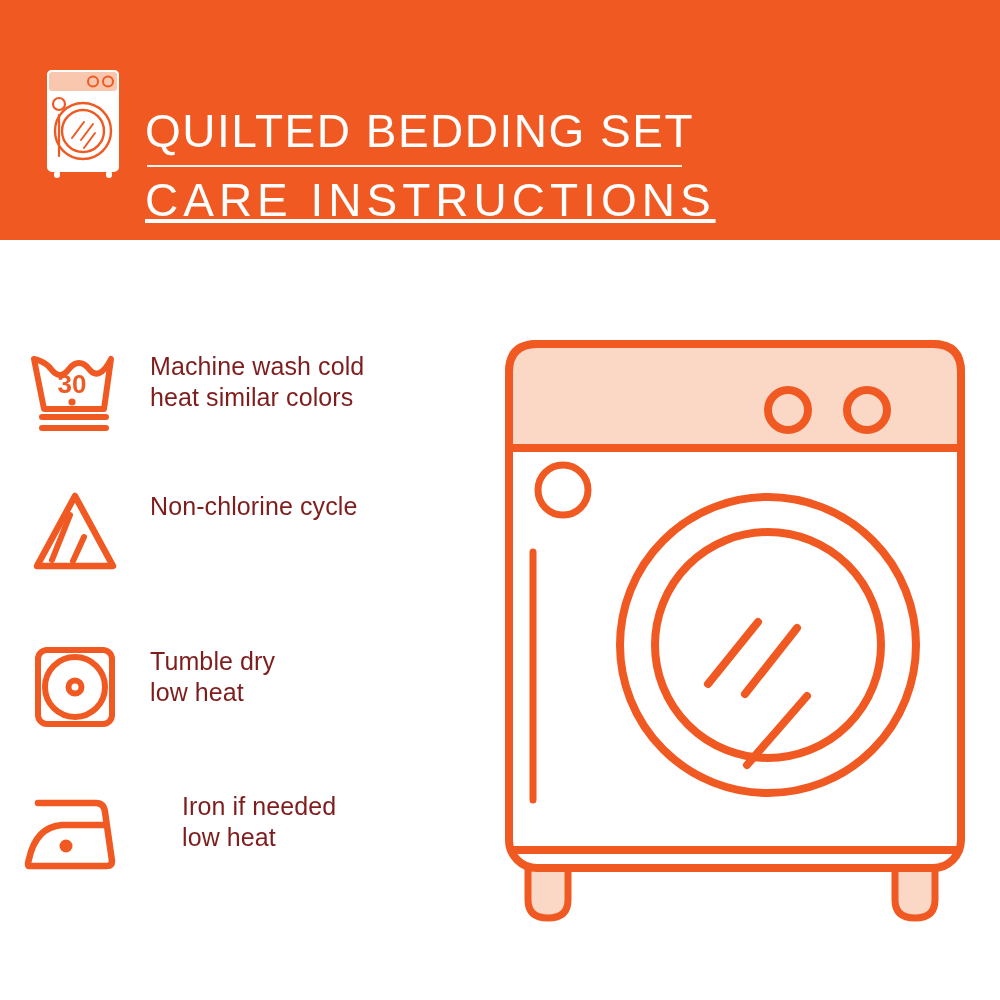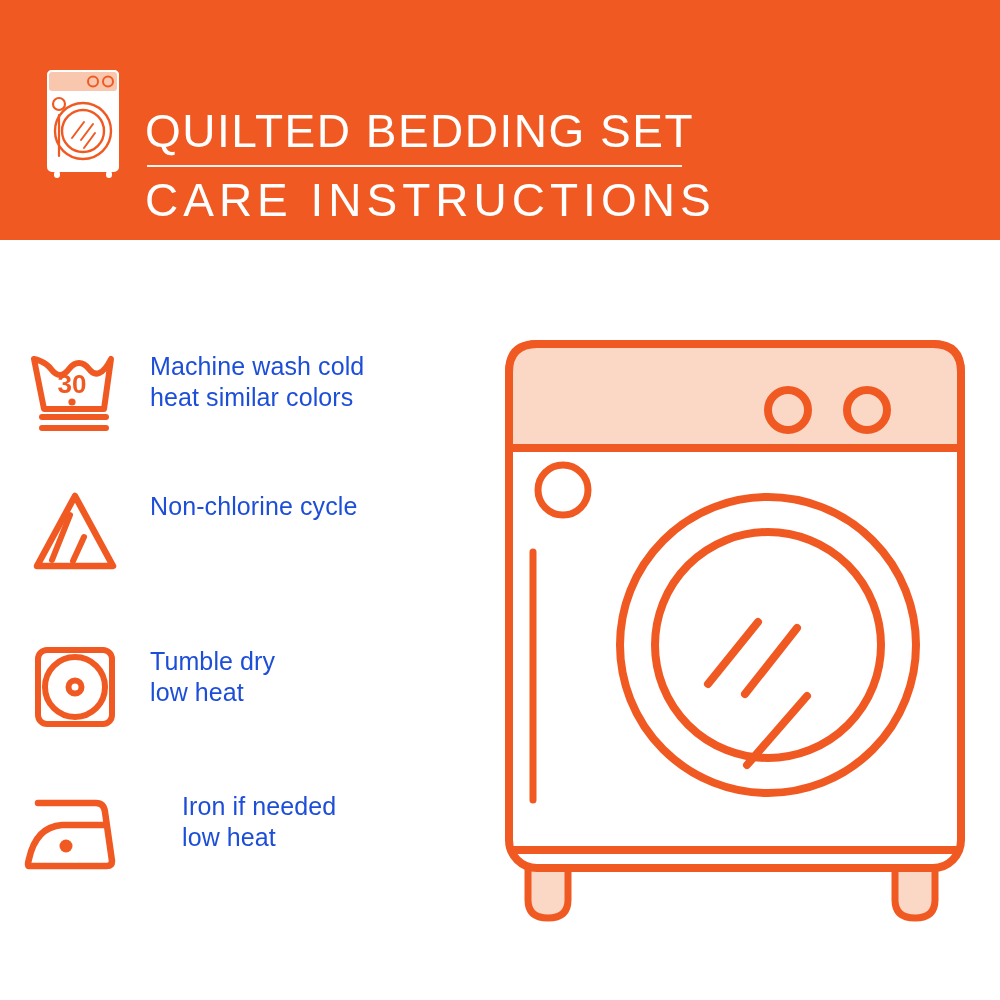--- a/index.html
+++ b/index.html
@@ -60,20 +60,21 @@
     margin: 8px 0 6px 2px;
   }
   .title-sub {
     color: #ffffff;
     font-family: "Liberation Sans", sans-serif;
     font-size: 46px;
     line-height: 54px;
     letter-spacing: 5px;
     font-weight: 400;
     white-space: nowrap;
+    text-decoration: underline;
   }
 
   
   .care-list {
     position: absolute;
     left: 0;
     top: 240px;
     width: 500px;
     height: 760px;
   }
@@ -91,21 +92,21 @@
 
   .care-symbol {
     width: 150px;
     min-width: 150px;
     display: flex;
     justify-content: center;
     align-items: flex-start;
     padding-top: 2px;
   }
   .care-text {
-    color: #1d4ed8;
+    color: #7f1d1d;
     font-family: "Liberation Sans", sans-serif;
     font-size: 25px;
     line-height: 31px;
     font-weight: 400;
     letter-spacing: 0.1px;
     padding-top: 6px;
   }
   .care-text .ln { display: block; white-space: nowrap; }
 
   

